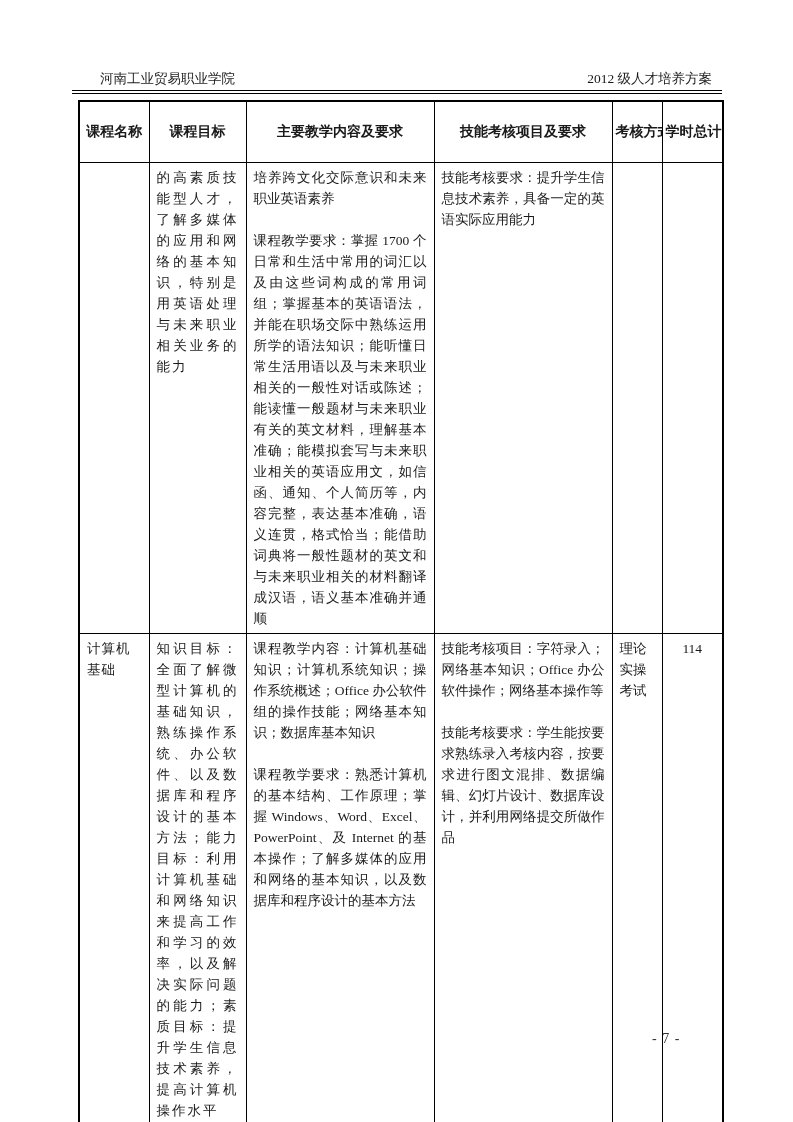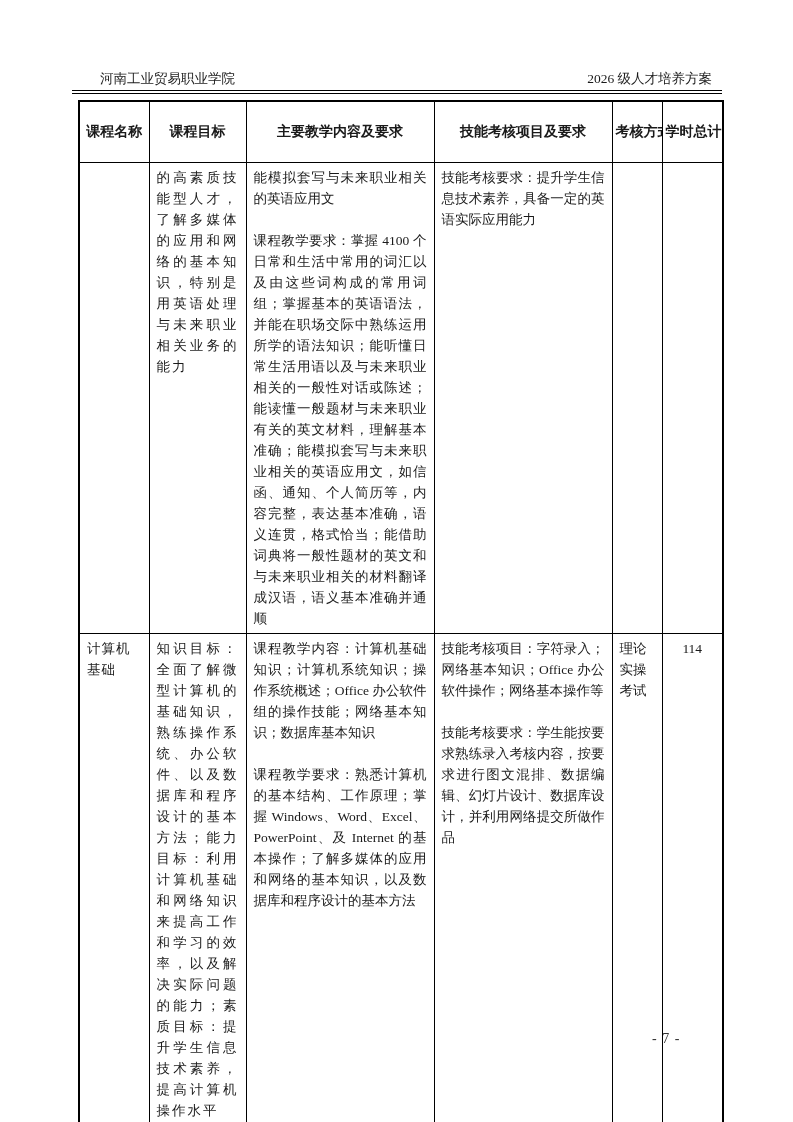--- a/index.html
+++ b/index.html
@@ -80,21 +80,21 @@
     letter-spacing: 1px;
   }
 </style>
 </head>
 <body>
 
 <div class="page">
 
   <div class="page-header">
     <span class="hl">河南工业贸易职业学院</span>
-    <span class="hr">2026 级人才培养方案</span>
+    <span class="hr">2012 级人才培养方案</span>
   </div>
 
   <table class="main-table">
     <colgroup>
       <col style="width:70px">
       <col style="width:97px">
       <col style="width:188px">
       <col style="width:178px">
       <col style="width:50px">
       <col style="width:61px">
@@ -109,22 +109,22 @@
         <th>学时总计</th>
       </tr>
     </thead>
     <tbody>
       <tr class="row1">
         <td></td>
         <td class="cell-just sp-wide">
           <p>的高素质技能型人才，了解多媒体的应用和网络的基本知识，特别是用英语处理与未来职业相关业务的能力</p>
         </td>
         <td class="cell-just">
-          <p>能模拟套写与未来职业相关的英语应用文</p>
-          <p>课程教学要求：掌握 4100 个日常和生活中常用的词汇以及由这些词构成的常用词组；掌握基本的英语语法，并能在职场交际中熟练运用所学的语法知识；能听懂日常生活用语以及与未来职业相关的一般性对话或陈述；能读懂一般题材与未来职业有关的英文材料，理解基本准确；能模拟套写与未来职业相关的英语应用文，如信函、通知、个人简历等，内容完整，表达基本准确，语义连贯，格式恰当；能借助词典将一般性题材的英文和与未来职业相关的材料翻译成汉语，语义基本准确并通顺</p>
+          <p>培养跨文化交际意识和未来职业英语素养</p>
+          <p>课程教学要求：掌握 1700 个日常和生活中常用的词汇以及由这些词构成的常用词组；掌握基本的英语语法，并能在职场交际中熟练运用所学的语法知识；能听懂日常生活用语以及与未来职业相关的一般性对话或陈述；能读懂一般题材与未来职业有关的英文材料，理解基本准确；能模拟套写与未来职业相关的英语应用文，如信函、通知、个人简历等，内容完整，表达基本准确，语义连贯，格式恰当；能借助词典将一般性题材的英文和与未来职业相关的材料翻译成汉语，语义基本准确并通顺</p>
         </td>
         <td class="cell-just pt-line">
           <p>技能考核要求：提升学生信息技术素养，具备一定的英语实际应用能力</p>
         </td>
         <td></td>
         <td></td>
       </tr>
       <tr class="row2">
         <td class="course-name">计算机基础</td>
         <td class="cell-just sp-wide">

